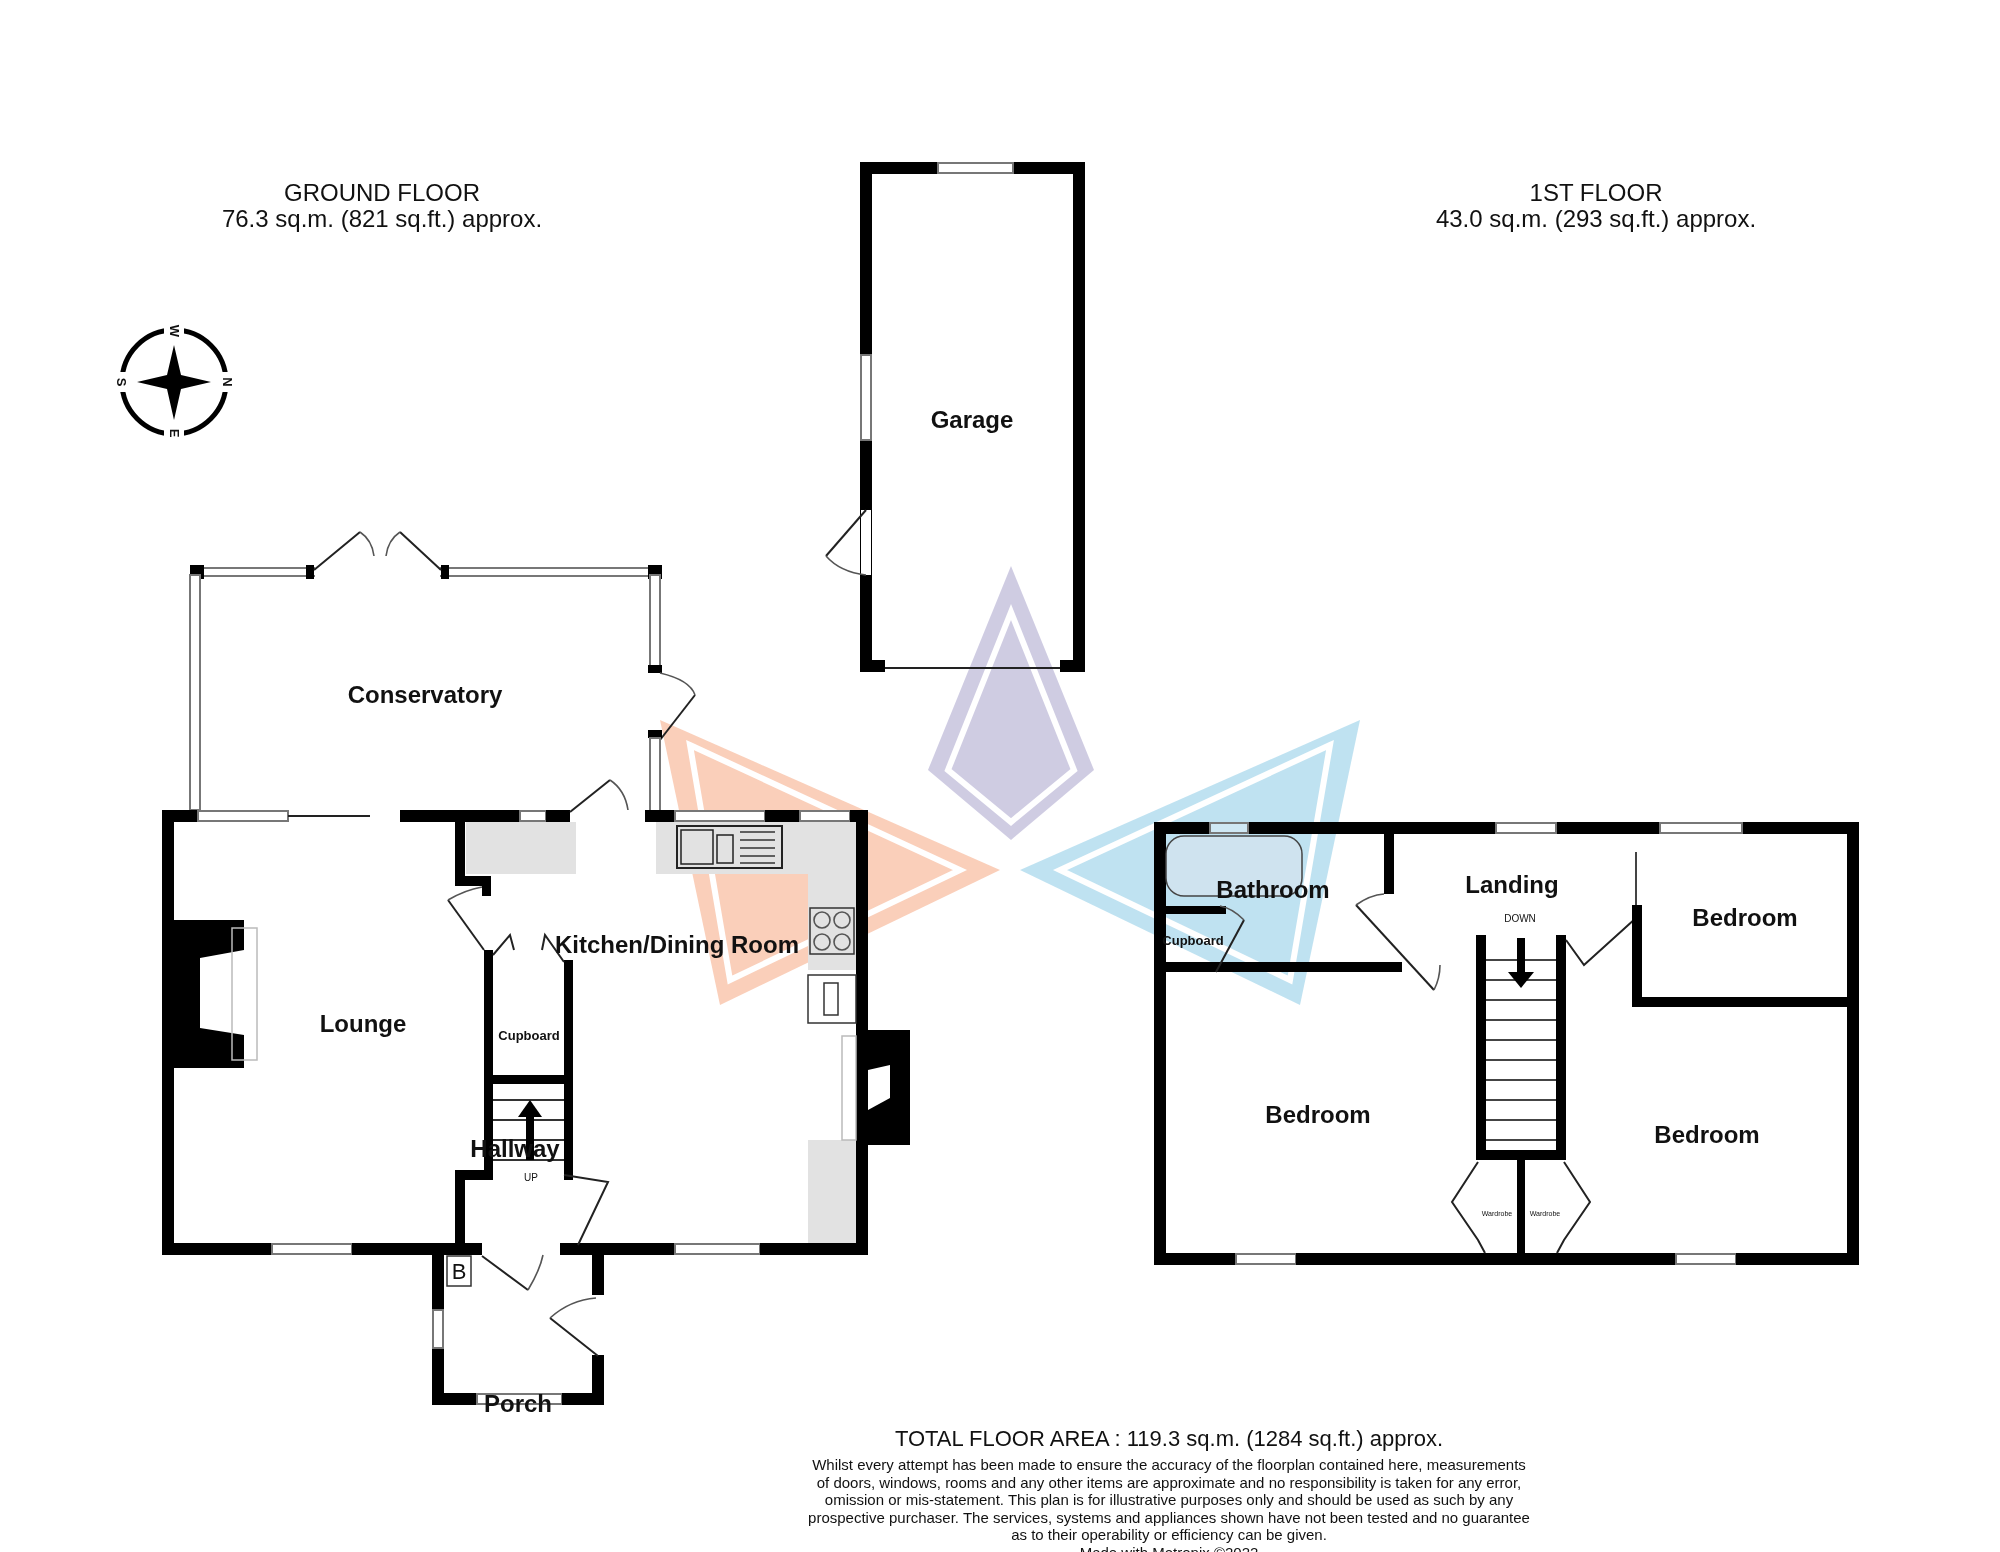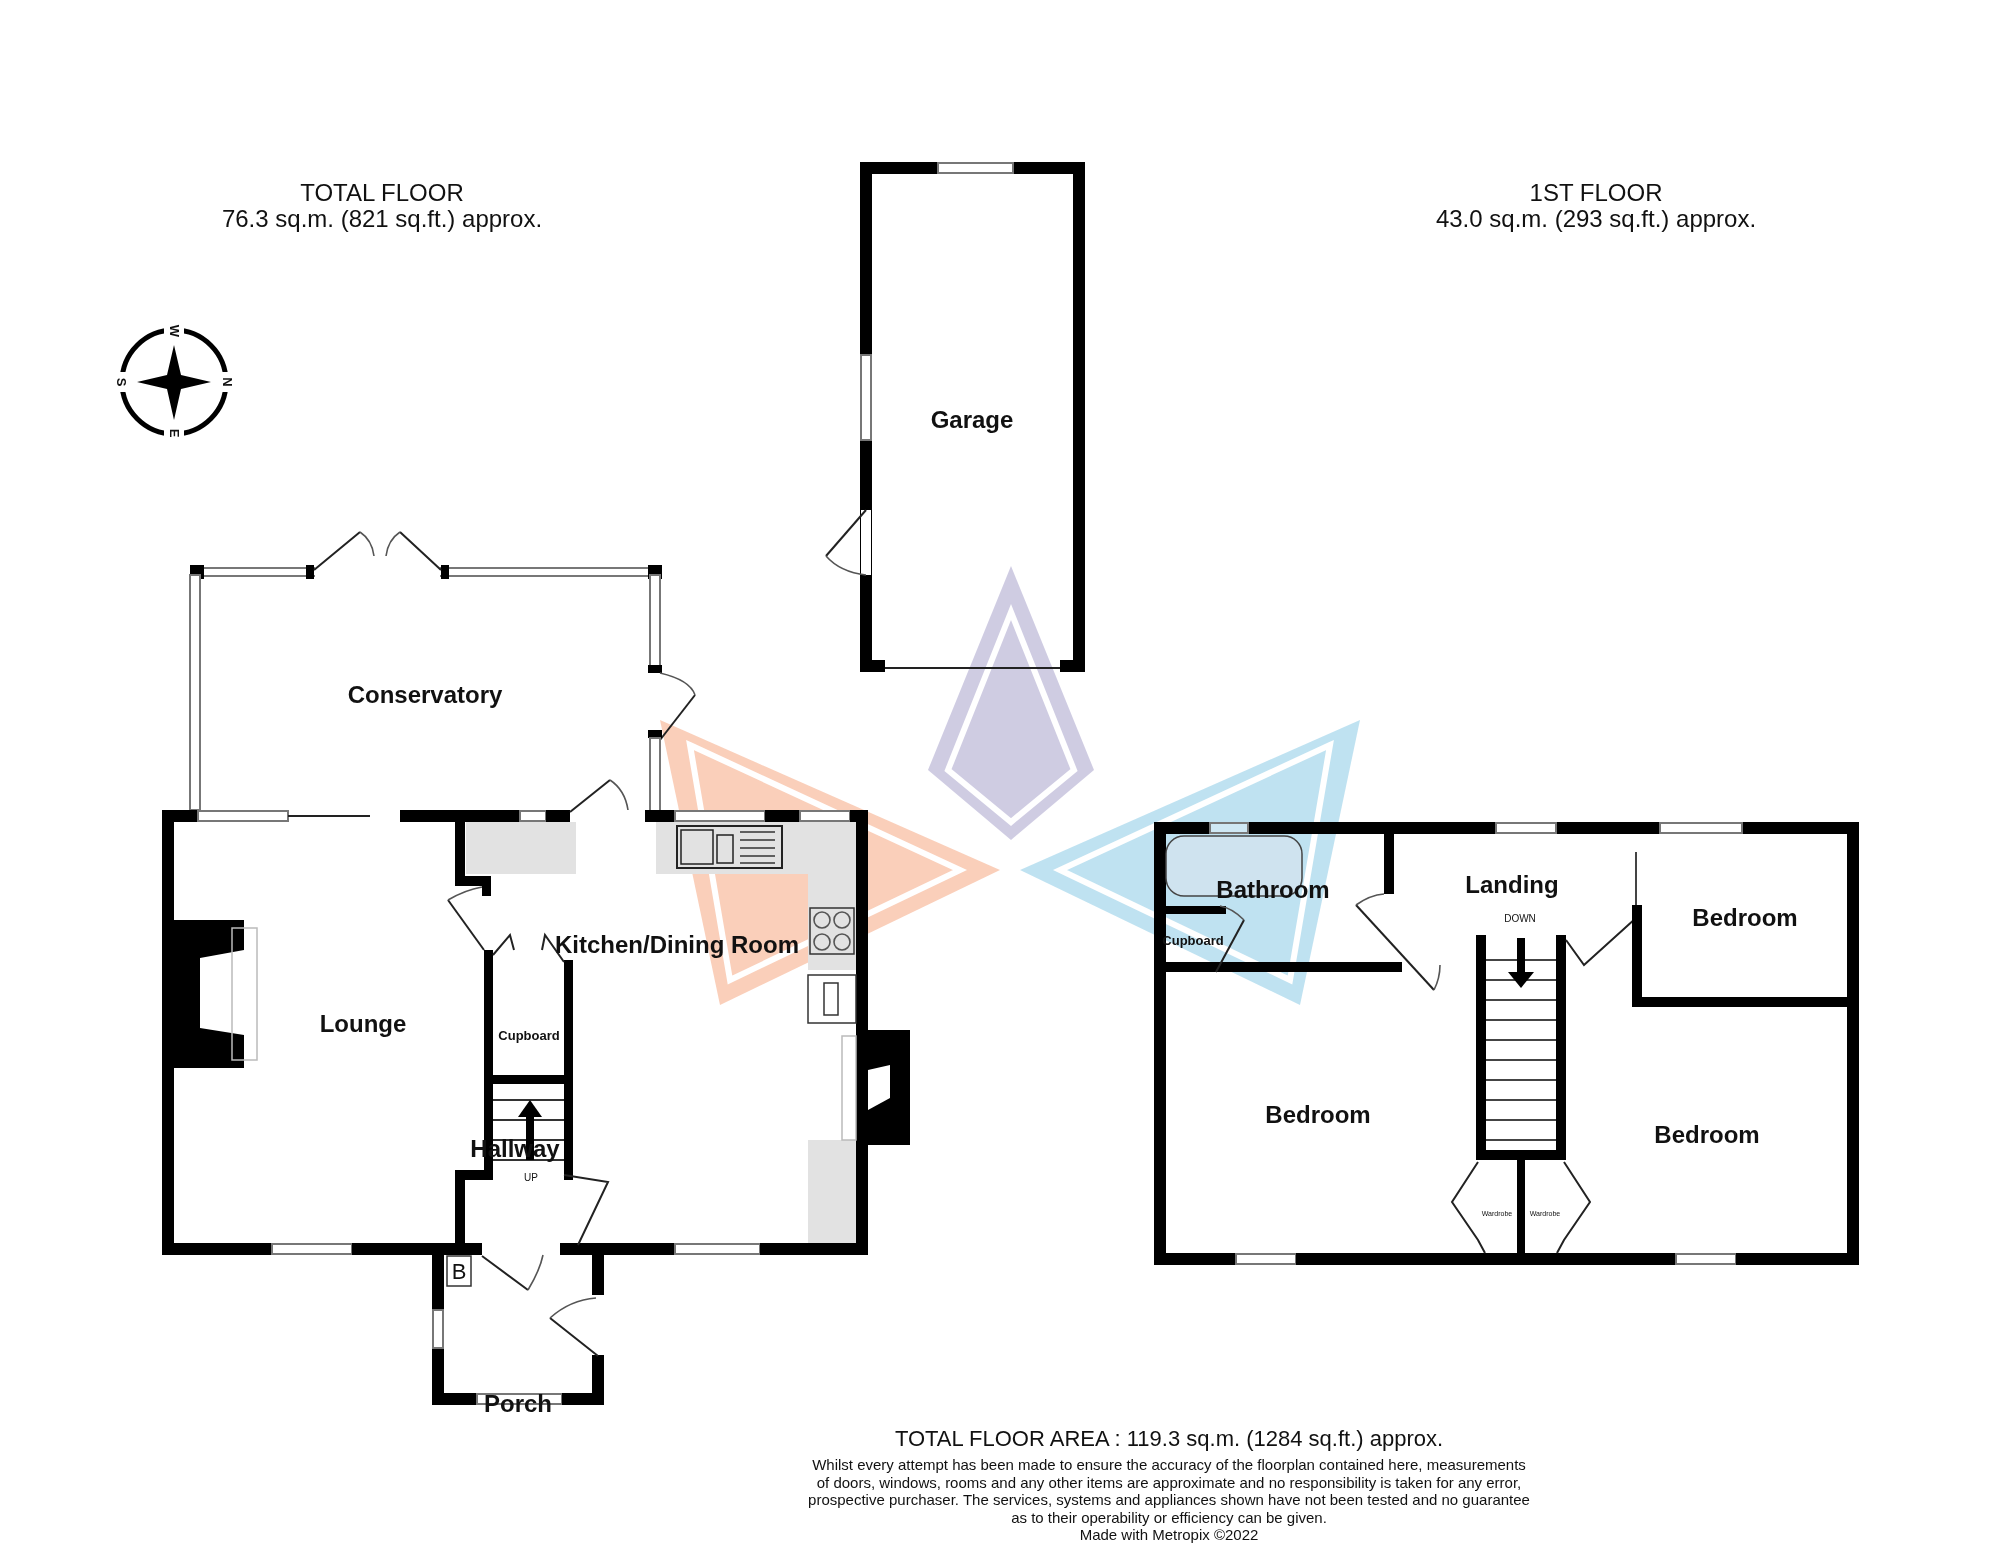--- a/index.html
+++ b/index.html
@@ -217,21 +217,21 @@
     <rect fill="#fff" x="219" y="372" width="16" height="20"></rect>
   </g>
 </svg>
 
 <span class="compass-letter" style="left:174px;top:331px;transform:translate(-50%,-50%) rotate(90deg);">W</span>
 <span class="compass-letter" style="left:227px;top:382px;transform:translate(-50%,-50%) rotate(90deg);">N</span>
 <span class="compass-letter" style="left:174px;top:433px;transform:translate(-50%,-50%) rotate(90deg);">E</span>
 <span class="compass-letter" style="left:121px;top:382px;transform:translate(-50%,-50%) rotate(90deg);">S</span>
 
 <div class="hdr" style="left:382px;top:180px;">
-  <div>TOTAL FLOOR</div>
+  <div>GROUND FLOOR</div>
   <div>76.3 sq.m. (821 sq.ft.) approx.</div>
 </div>
 <div class="hdr" style="left:1596px;top:180px;">
   <div>1ST FLOOR</div>
   <div>43.0 sq.m. (293 sq.ft.) approx.</div>
 </div>
 
 <div class="lbl" style="left:972px;top:420px;">Garage</div>
 <div class="lbl" style="left:425px;top:695px;">Conservatory</div>
 <div class="lbl" style="left:363px;top:1024px;">Lounge</div>
@@ -250,17 +250,18 @@
 <div class="lbl" style="left:1318px;top:1115px;">Bedroom</div>
 <div class="lbl" style="left:1707px;top:1135px;">Bedroom</div>
 <div class="lbl" style="left:1497px;top:1213px;font-size:7px;font-weight:normal;">Wardrobe</div>
 <div class="lbl" style="left:1545px;top:1213px;font-size:7px;font-weight:normal;">Wardrobe</div>
 
 <div class="foot">
   <div class="total">TOTAL FLOOR AREA : 119.3 sq.m. (1284 sq.ft.) approx.</div>
   <div class="disc">
     <div>Whilst every attempt has been made to ensure the accuracy of the floorplan contained here, measurements</div>
     <div>of doors, windows, rooms and any other items are approximate and no responsibility is taken for any error,</div>
+    <div>omission or mis-statement. This plan is for illustrative purposes only and should be used as such by any</div>
     <div>prospective purchaser. The services, systems and appliances shown have not been tested and no guarantee</div>
     <div>as to their operability or efficiency can be given.</div>
     <div>Made with Metropix ©2022</div>
   </div>
 </div>
 
 </body></html>

